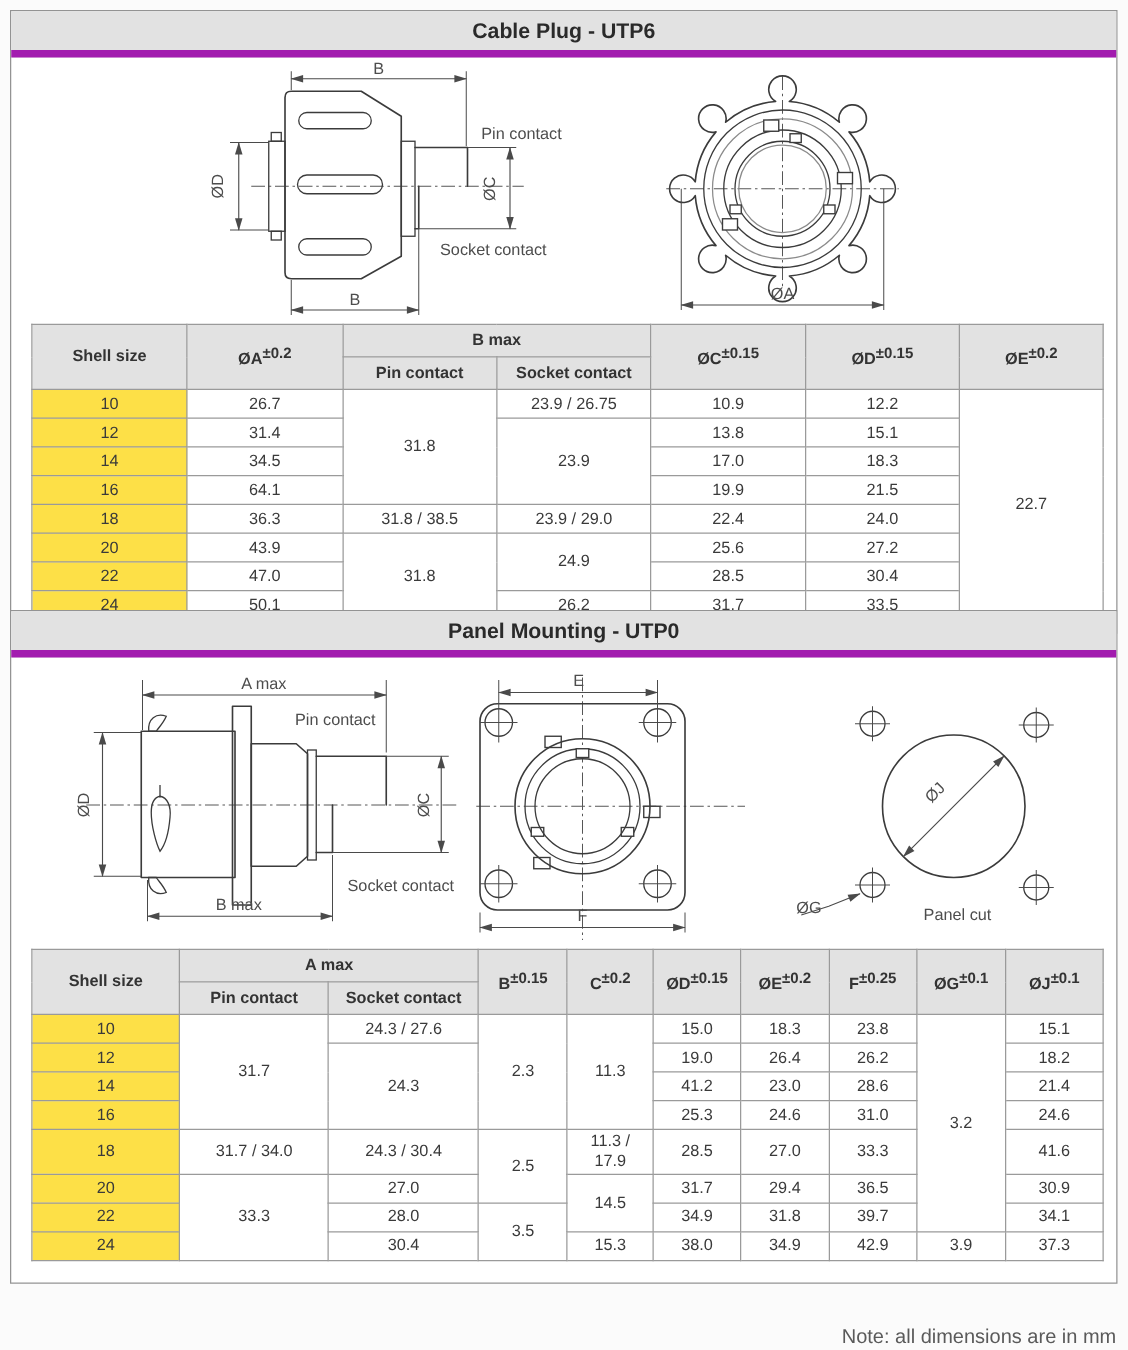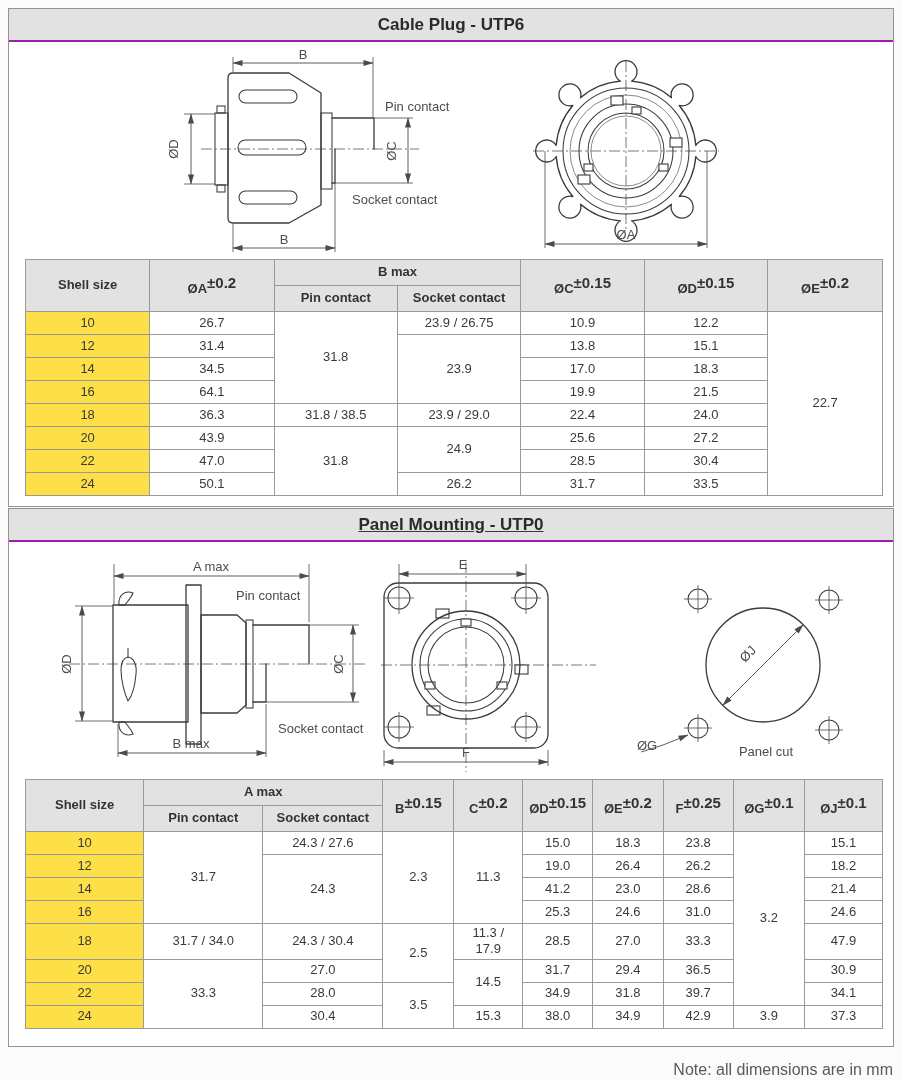--- a/index.html
+++ b/index.html
@@ -7,41 +7,41 @@
     width:902px;height:1080px;position:relative;
     background:#fbfbfb;
     font-family:"Liberation Sans",sans-serif;
     color:#383838;
   }
   .section{
     position:absolute;left:8px;width:884px;
     background:#ffffff;border:1px solid #939393;
   }
   #sec1{top:8px;height:497px;}
-  #sec2{top:508px;height:537px;text-decoration:underline;}
+  #sec2{top:488px;height:537px;}
   .sec-header{
-    height:31px;background:#e2e2e2;border-bottom:2px solid #a21caf;
+    height:31px;background:#e2e2e2;border-bottom:6px solid #a21caf;
     display:flex;align-items:center;justify-content:center;
     font-weight:bold;font-size:17px;color:#2a2a2a;
   }
   table{
     position:absolute;left:16px;width:858px;
     border-collapse:collapse;table-layout:fixed;
     font-size:13px;color:#3a3a3a;
   }
   #t1{top:250px;}
   #t2{top:270px;}
   th,td{
     border:1px solid #9a9a9a;text-align:center;vertical-align:middle;
     padding:1px 2px;white-space:pre-line;line-height:1.25;
   }
   th{background:#e2e2e2;font-weight:bold;height:23px;color:#333;}
   td{height:20px;background:#fff;}
   td.shell{background:#fde047;}
-  sup{font-size:15px;}
+  sup{font-size:12px;}
   svg{position:absolute;overflow:visible;}
   svg text{font-size:13px;fill:#4d4d4d;}
   .ol{stroke:#3b3b3b;stroke-width:1.3;fill:none;stroke-linejoin:round;stroke-linecap:round;}
   .ol2{stroke:#3b3b3b;stroke-width:1.05;fill:none;}
   .gry{stroke:#8b8b8b;stroke-width:1;fill:none;}
   .fw{fill:#ffffff;stroke:#3b3b3b;stroke-width:1.1;}
   .thin{stroke:#4a4a4a;stroke-width:0.8;fill:none;}
   .cl{stroke:#565656;stroke-width:0.8;fill:none;stroke-dasharray:11 3 2 3;}
   .dim{stroke:#4a4a4a;stroke-width:0.9;fill:none;
        marker-start:url(#ar);marker-end:url(#ar);}
@@ -397,21 +397,21 @@
         <tr>
           <td class="shell">18</td>
           <td>31.7 / 34.0</td>
           <td>24.3 / 30.4</td>
           <td rowspan="2">2.5</td>
           <td>11.3 /
 17.9</td>
           <td>28.5</td>
           <td>27.0</td>
           <td>33.3</td>
-          <td>47.9</td>
+          <td>41.6</td>
         </tr>
         <tr>
           <td class="shell">20</td>
           <td rowspan="3">33.3</td>
           <td>27.0</td>
           <td rowspan="2">14.5</td>
           <td>31.7</td>
           <td>29.4</td>
           <td>36.5</td>
           <td>30.9</td>

